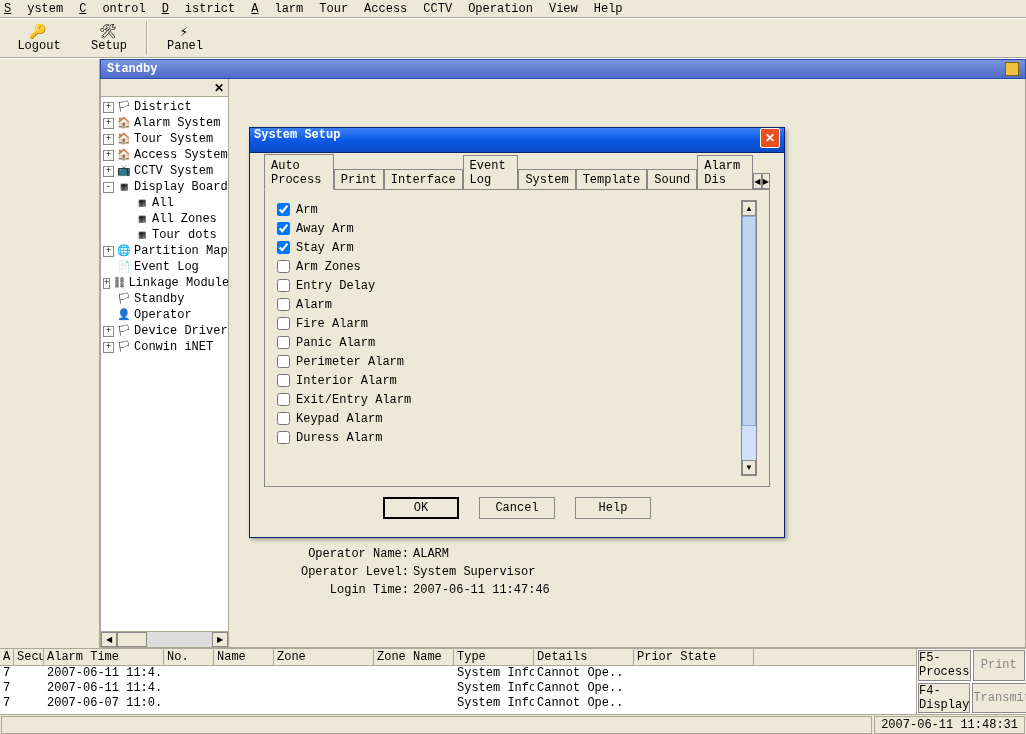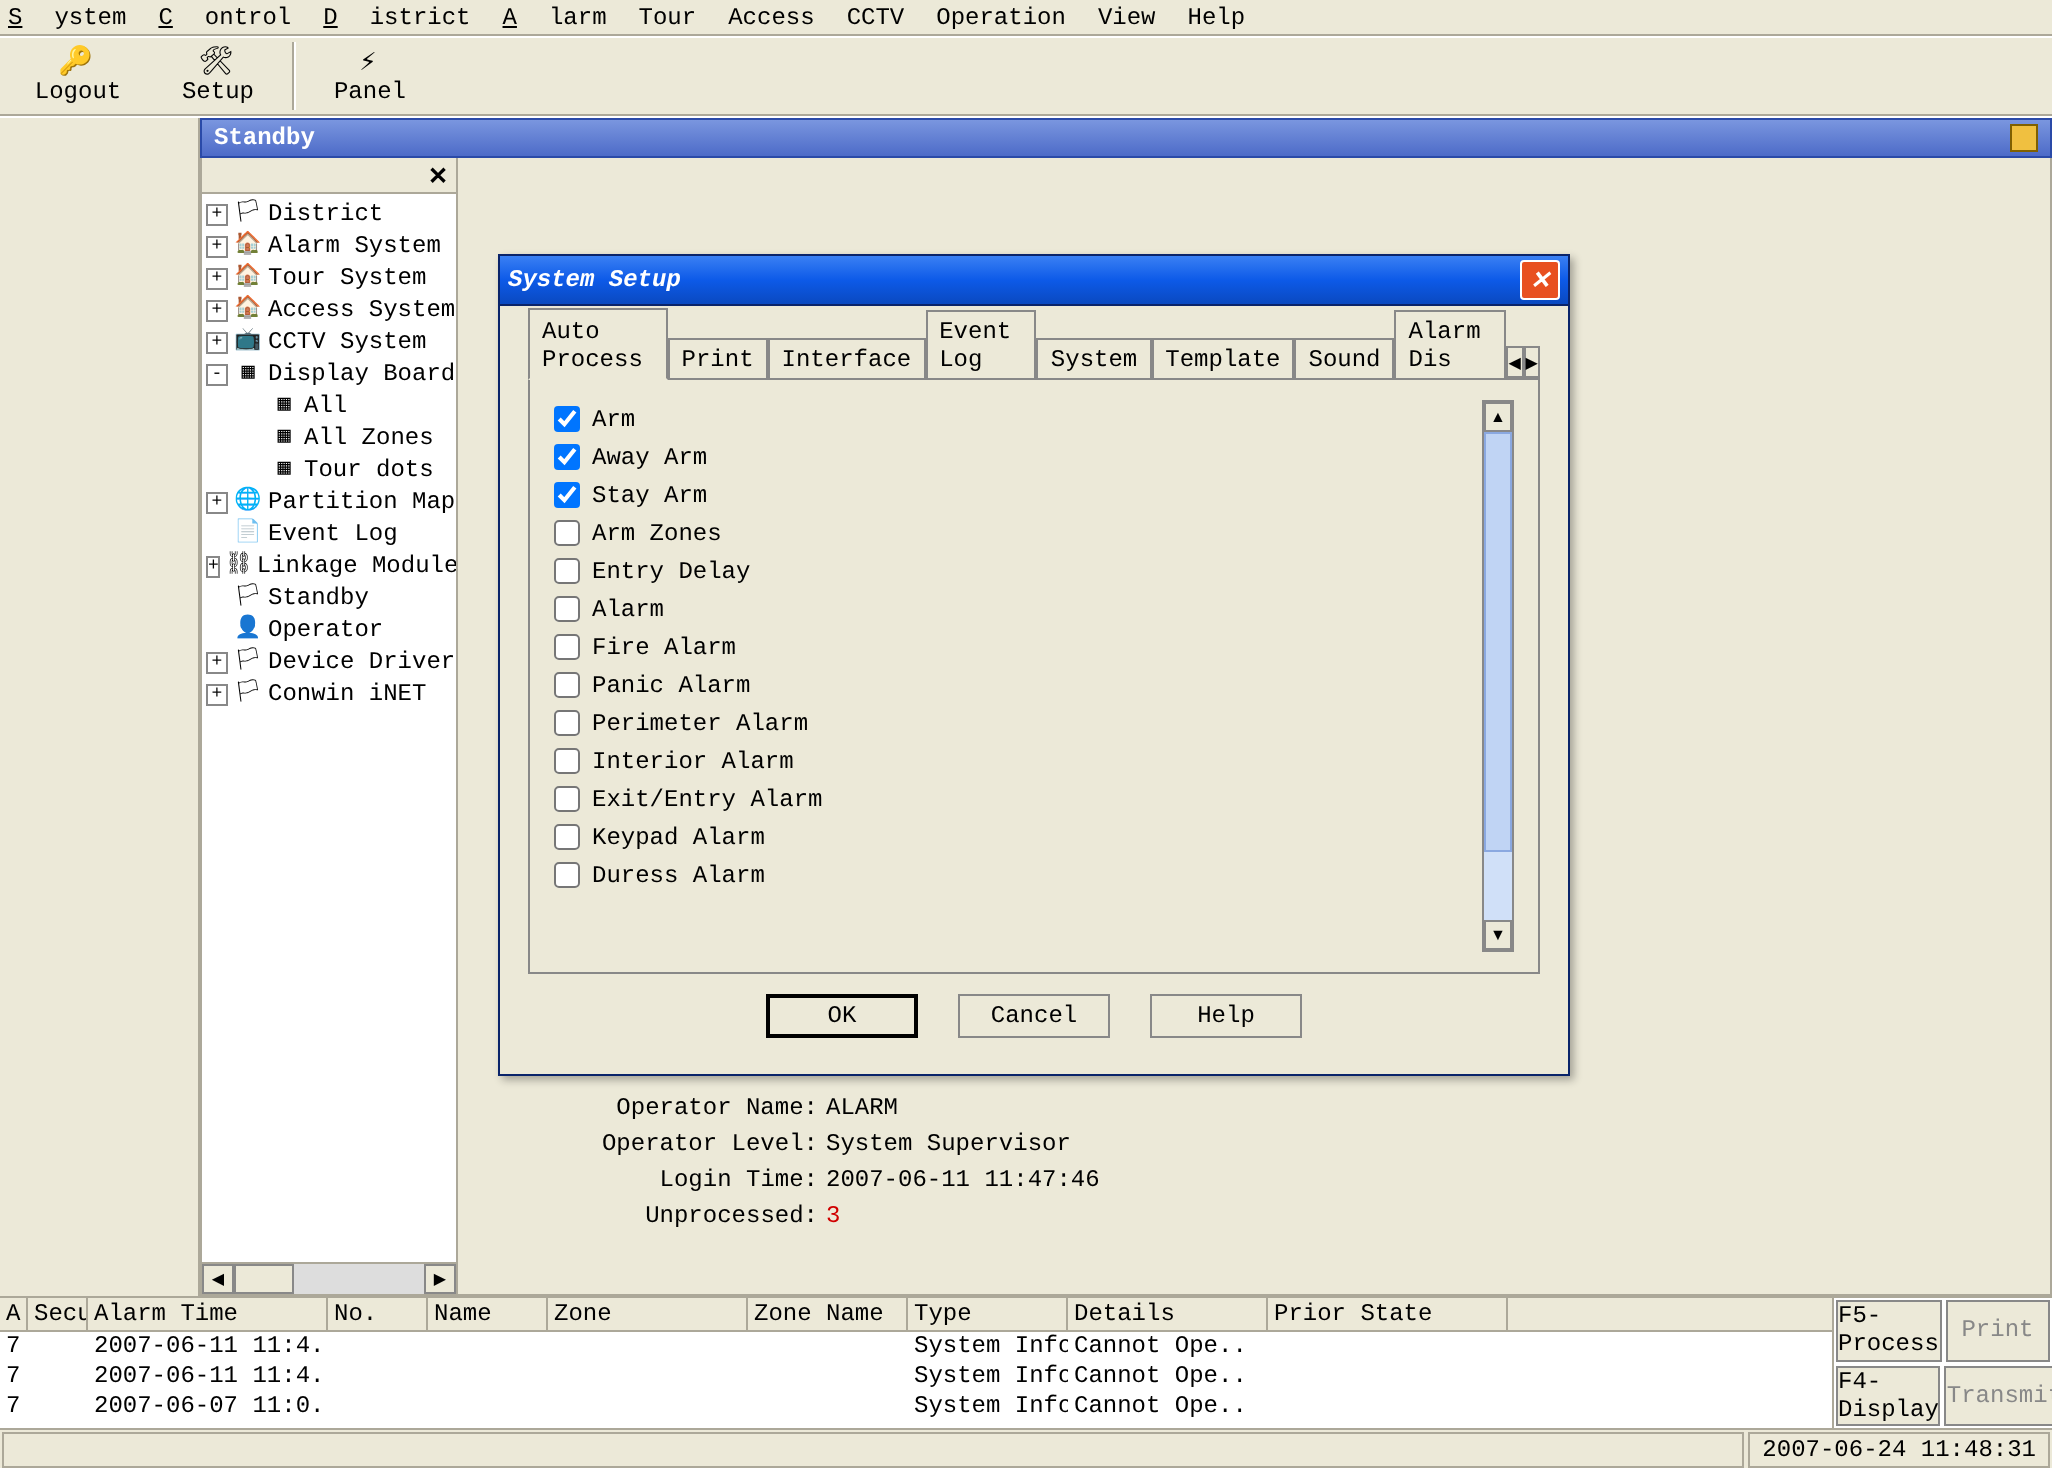--- a/index.html
+++ b/index.html
@@ -46,21 +46,21 @@
 
 .rpane{flex:1;background:#ece9d8;position:relative}
 
 
 .opinfo{position:absolute;left:70px;top:466px;font-family:"Courier New",monospace;font-size:12px;line-height:18px}
 .opinfo .lbl{display:inline-block;width:110px;text-align:right;margin-right:4px}
 .opinfo .red{color:#d00000}
 
 
 .dlg{position:absolute;left:20px;top:48px;width:536px;border:1px solid #0a246a;background:#ece9d8;box-shadow:2px 2px 4px rgba(0,0,0,.3)}
-.dlg-title{height:25px;background:linear-gradient(to bottom,#3a80f4 0%,#0d5ae8 50%,#0a49c0 100%);color:#fff;font-family:"Courier New",monospace;font-weight:bold;font-style:italic;display:flex;align-items:center;padding:0 4px;border-bottom:1px solid #0a246a}
+.dlg-title{height:25px;background:linear-gradient(to bottom,#3a80f4 0%,#0d5ae8 50%,#0a49c0 100%);color:#fff;font-family:"Courier New",monospace;font-weight:bold;display:flex;padding:0 4px;border-bottom:1px solid #0a246a}
 .dlg-title .spacer{flex:1}
 .dlg-close{width:20px;height:20px;background:#e85020;border:1px solid #fff;border-radius:2px;color:#fff;display:flex;align-items:center;justify-content:center;font-weight:bold;font-family:sans-serif}
 .dlg-body{padding:14px}
 
 .tabstrip{display:flex;align-items:flex-end;height:22px;position:relative}
 .tab{padding:3px 6px 2px;border:1px solid #888;border-bottom:none;background:#ece9d8;font-family:"Courier New",monospace;font-size:12px;margin-right:0;position:relative}
 .tab.active{background:#ece9d8;z-index:2;border-bottom:1px solid #ece9d8;margin-bottom:-1px;padding-top:4px}
 .tabnav{width:12px;height:16px;border:1px solid #888;font-size:8px;display:flex;align-items:center;justify-content:center;background:#ece9d8}
 .tabpane{border:1px solid #888;padding:10px 12px;height:298px;position:relative;display:flex}
 .chklist{flex:1;display:flex;flex-direction:column;font-family:"Courier New",monospace;font-size:12px}
@@ -225,21 +225,20 @@
             <div class="sbtn">▶</div>
           </div>
         </div>
 
         <div class="rpane">
 
           <div class="opinfo">
             <div><span class="lbl">Operator Name:</span><span>ALARM</span></div>
             <div><span class="lbl">Operator Level:</span><span>System Supervisor</span></div>
             <div><span class="lbl">Login Time:</span><span>2007-06-11 11:47:46</span></div>
-            <div><span class="lbl">Unprocessed:</span><span class="red">3</span></div>
           </div>
 
           <div class="dlg">
             <div class="dlg-title">
               <span>System Setup</span>
               <span class="spacer"></span>
               <span class="dlg-close">✕</span>
             </div>
             <div class="dlg-body">
               <div class="tabstrip" id="tabstrip">
@@ -389,15 +388,15 @@
       </div>
       <div style="display:flex;flex:1">
         <div class="gsbtn">F4-Display</div>
         <div class="gsbtn dis">Transmit</div>
       </div>
     </div>
   </div>
 
   <div class="status">
     <div class="well" style="flex:1"></div>
-    <div class="well">2007-06-24 11:48:31</div>
+    <div class="well">2007-06-11 11:48:31</div>
   </div>
 </div>
 
 </body></html>

